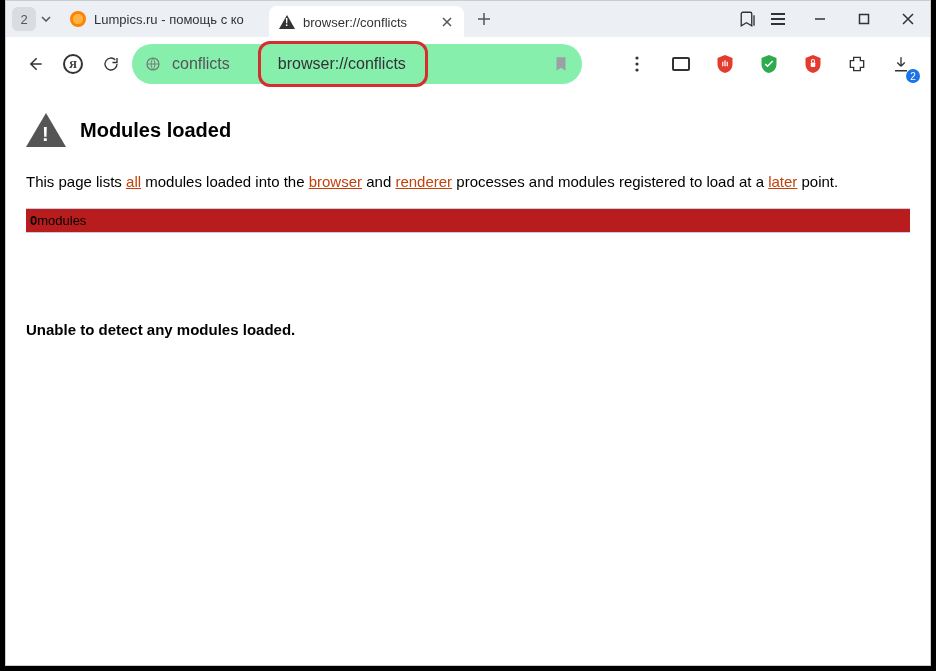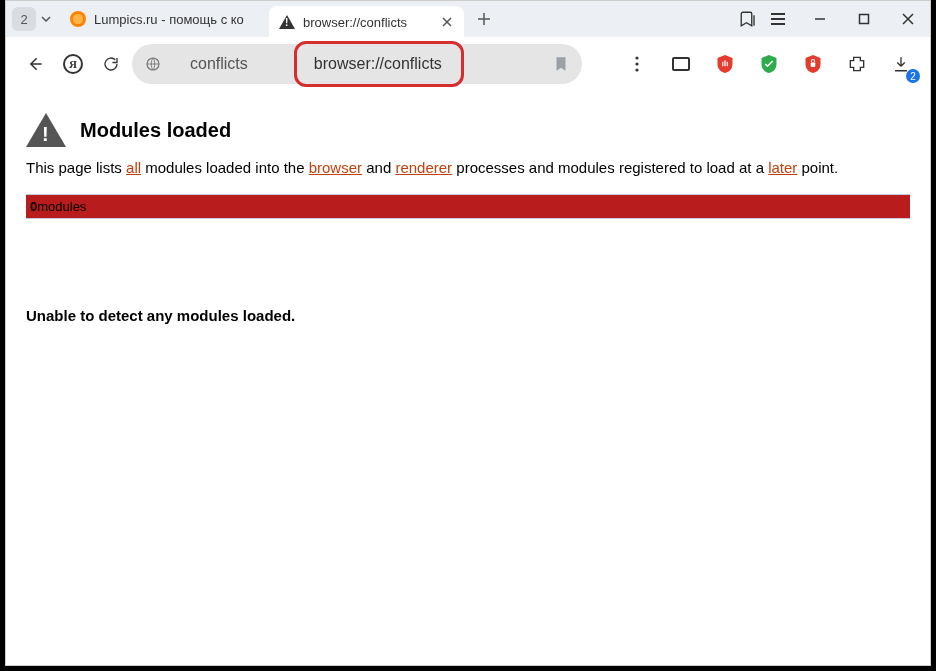--- a/index.html
+++ b/index.html
@@ -51,40 +51,40 @@
   
   .toolbar {
     height: 54px; background:#fff; display:flex; align-items:center; gap:4px;
     padding: 0 12px; border-bottom: 0;
   }
   .tbtn { width:34px; height:34px; display:flex; align-items:center; justify-content:center; color:#333; }
   .yandex-logo { width:20px; height:20px; border:2px solid #333; border-radius:50%; display:flex;
     align-items:center; justify-content:center; font-size:11px; font-weight:bold; color:#333; font-family:"Times New Roman",serif;}
 
   .urlbox {
-    flex:0 0 auto; height:40px; background:#e5e5e5; border-radius:20px;
-    display:flex; align-items:center; padding:0 12px; gap:28px; width: 450px; position:relative;
+    flex:0 0 auto; height:40px; background:#86efac; border-radius:20px;
+    display:flex; align-items:center; padding:0 12px; gap:10px; width: 450px; position:relative;
   }
   .urlbox .search-ico { width:18px; height:18px; }
   .urlbox .title { font-size:16px; color:#555; }
   .url-pill {
     display:flex; align-items:center; height:40px; padding:0 16px 0 14px; font-size:16px; color:#333;
     position:relative; margin-left: 24px;
   }
   .url-pill::before {
     content:""; position:absolute; inset:-3px -6px; border:3px solid #d62e2e; border-radius:12px;
   }
   .bookmark-star { margin-left:auto; color:#9aa0a6; }
 
   .toolbar-right { margin-left:auto; display:flex; align-items:center; gap:10px; }
   .shield { width:18px; height:22px; }
 
   
   .page { padding: 22px 20px 0 20px; font-size:14px; color:#000; }
-  .hdr { display:flex; align-items:center; gap:14px; margin-bottom: 12px; }
+  .hdr { display:flex; align-items:center; gap:14px; margin-bottom: 26px; }
   .big-warn { width:0; height:0; border-left:20px solid transparent; border-right:20px solid transparent;
     border-bottom:34px solid #555; position:relative; }
   .big-warn::after { content:"!"; position:absolute; left:-4px; top:10px; color:#fff; font-size:20px; font-weight:bold; }
   .hdr h1 { font-size:20px; font-weight:bold; }
 
   .para { font-size:15px; }
   .para a { color:#c2410c; text-decoration:underline; }
 
   .block2 { margin-top: 24px; font-size:13px; color:#333; line-height:1.5; }
 

